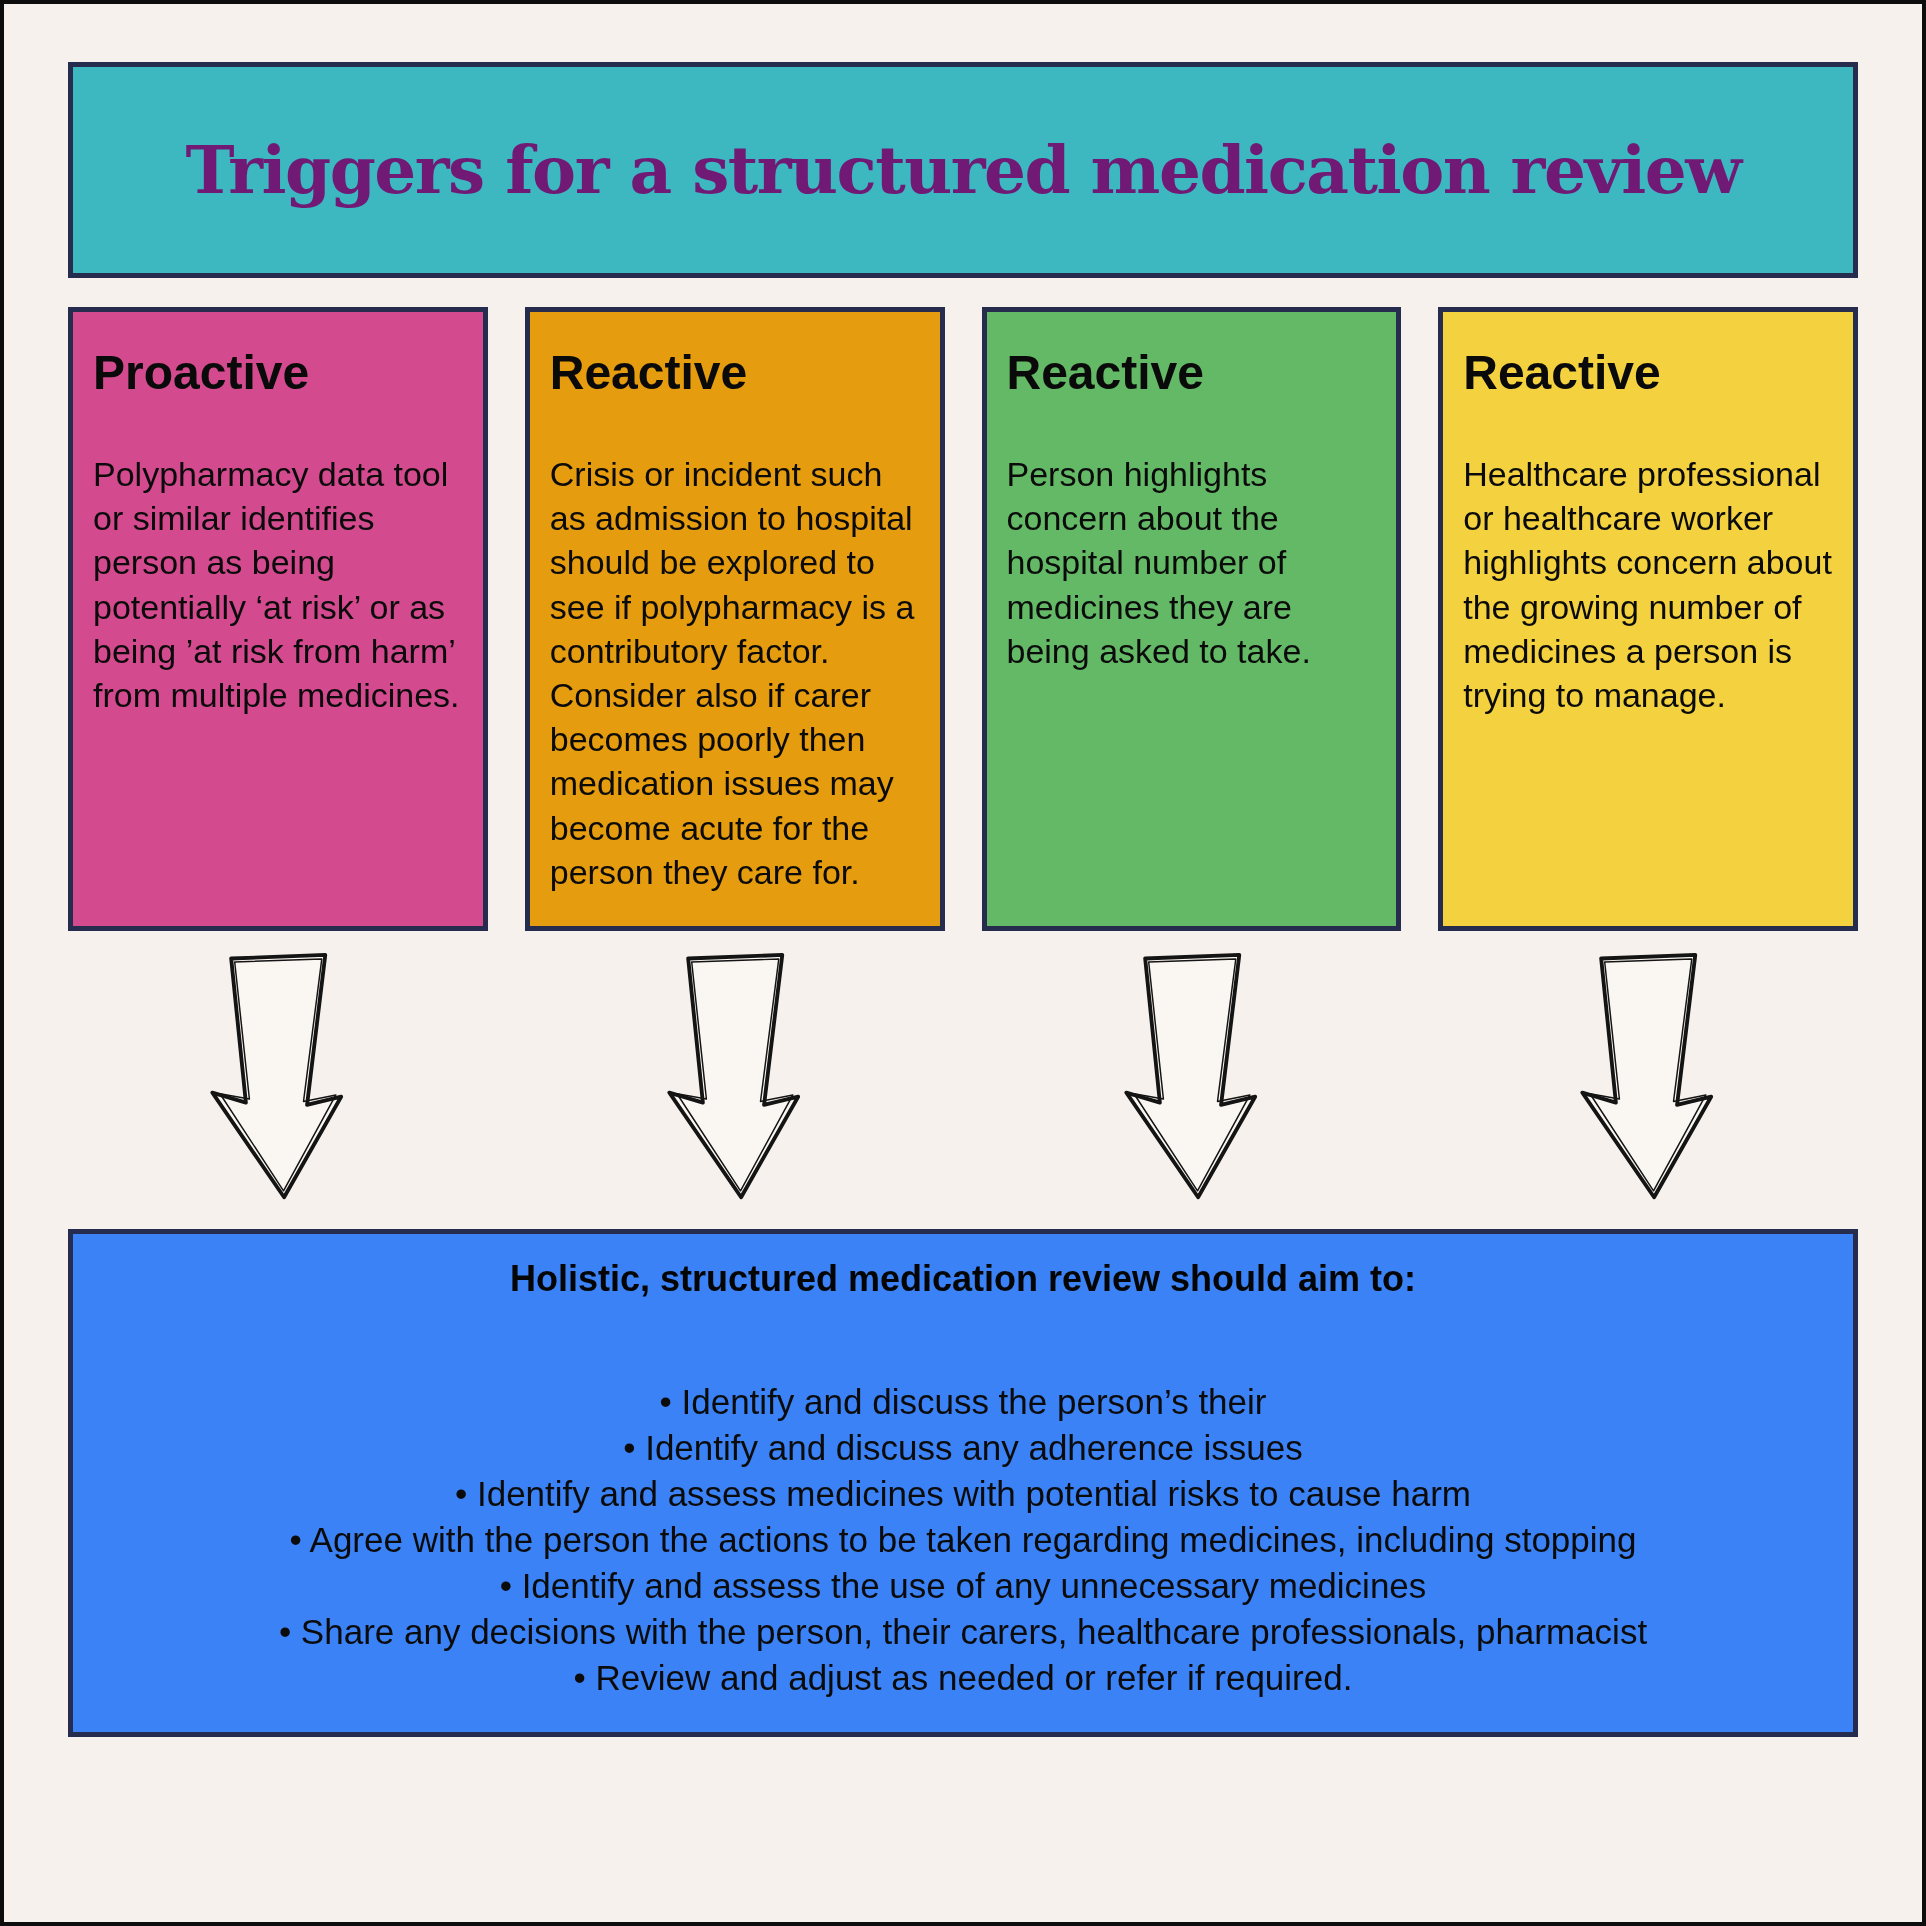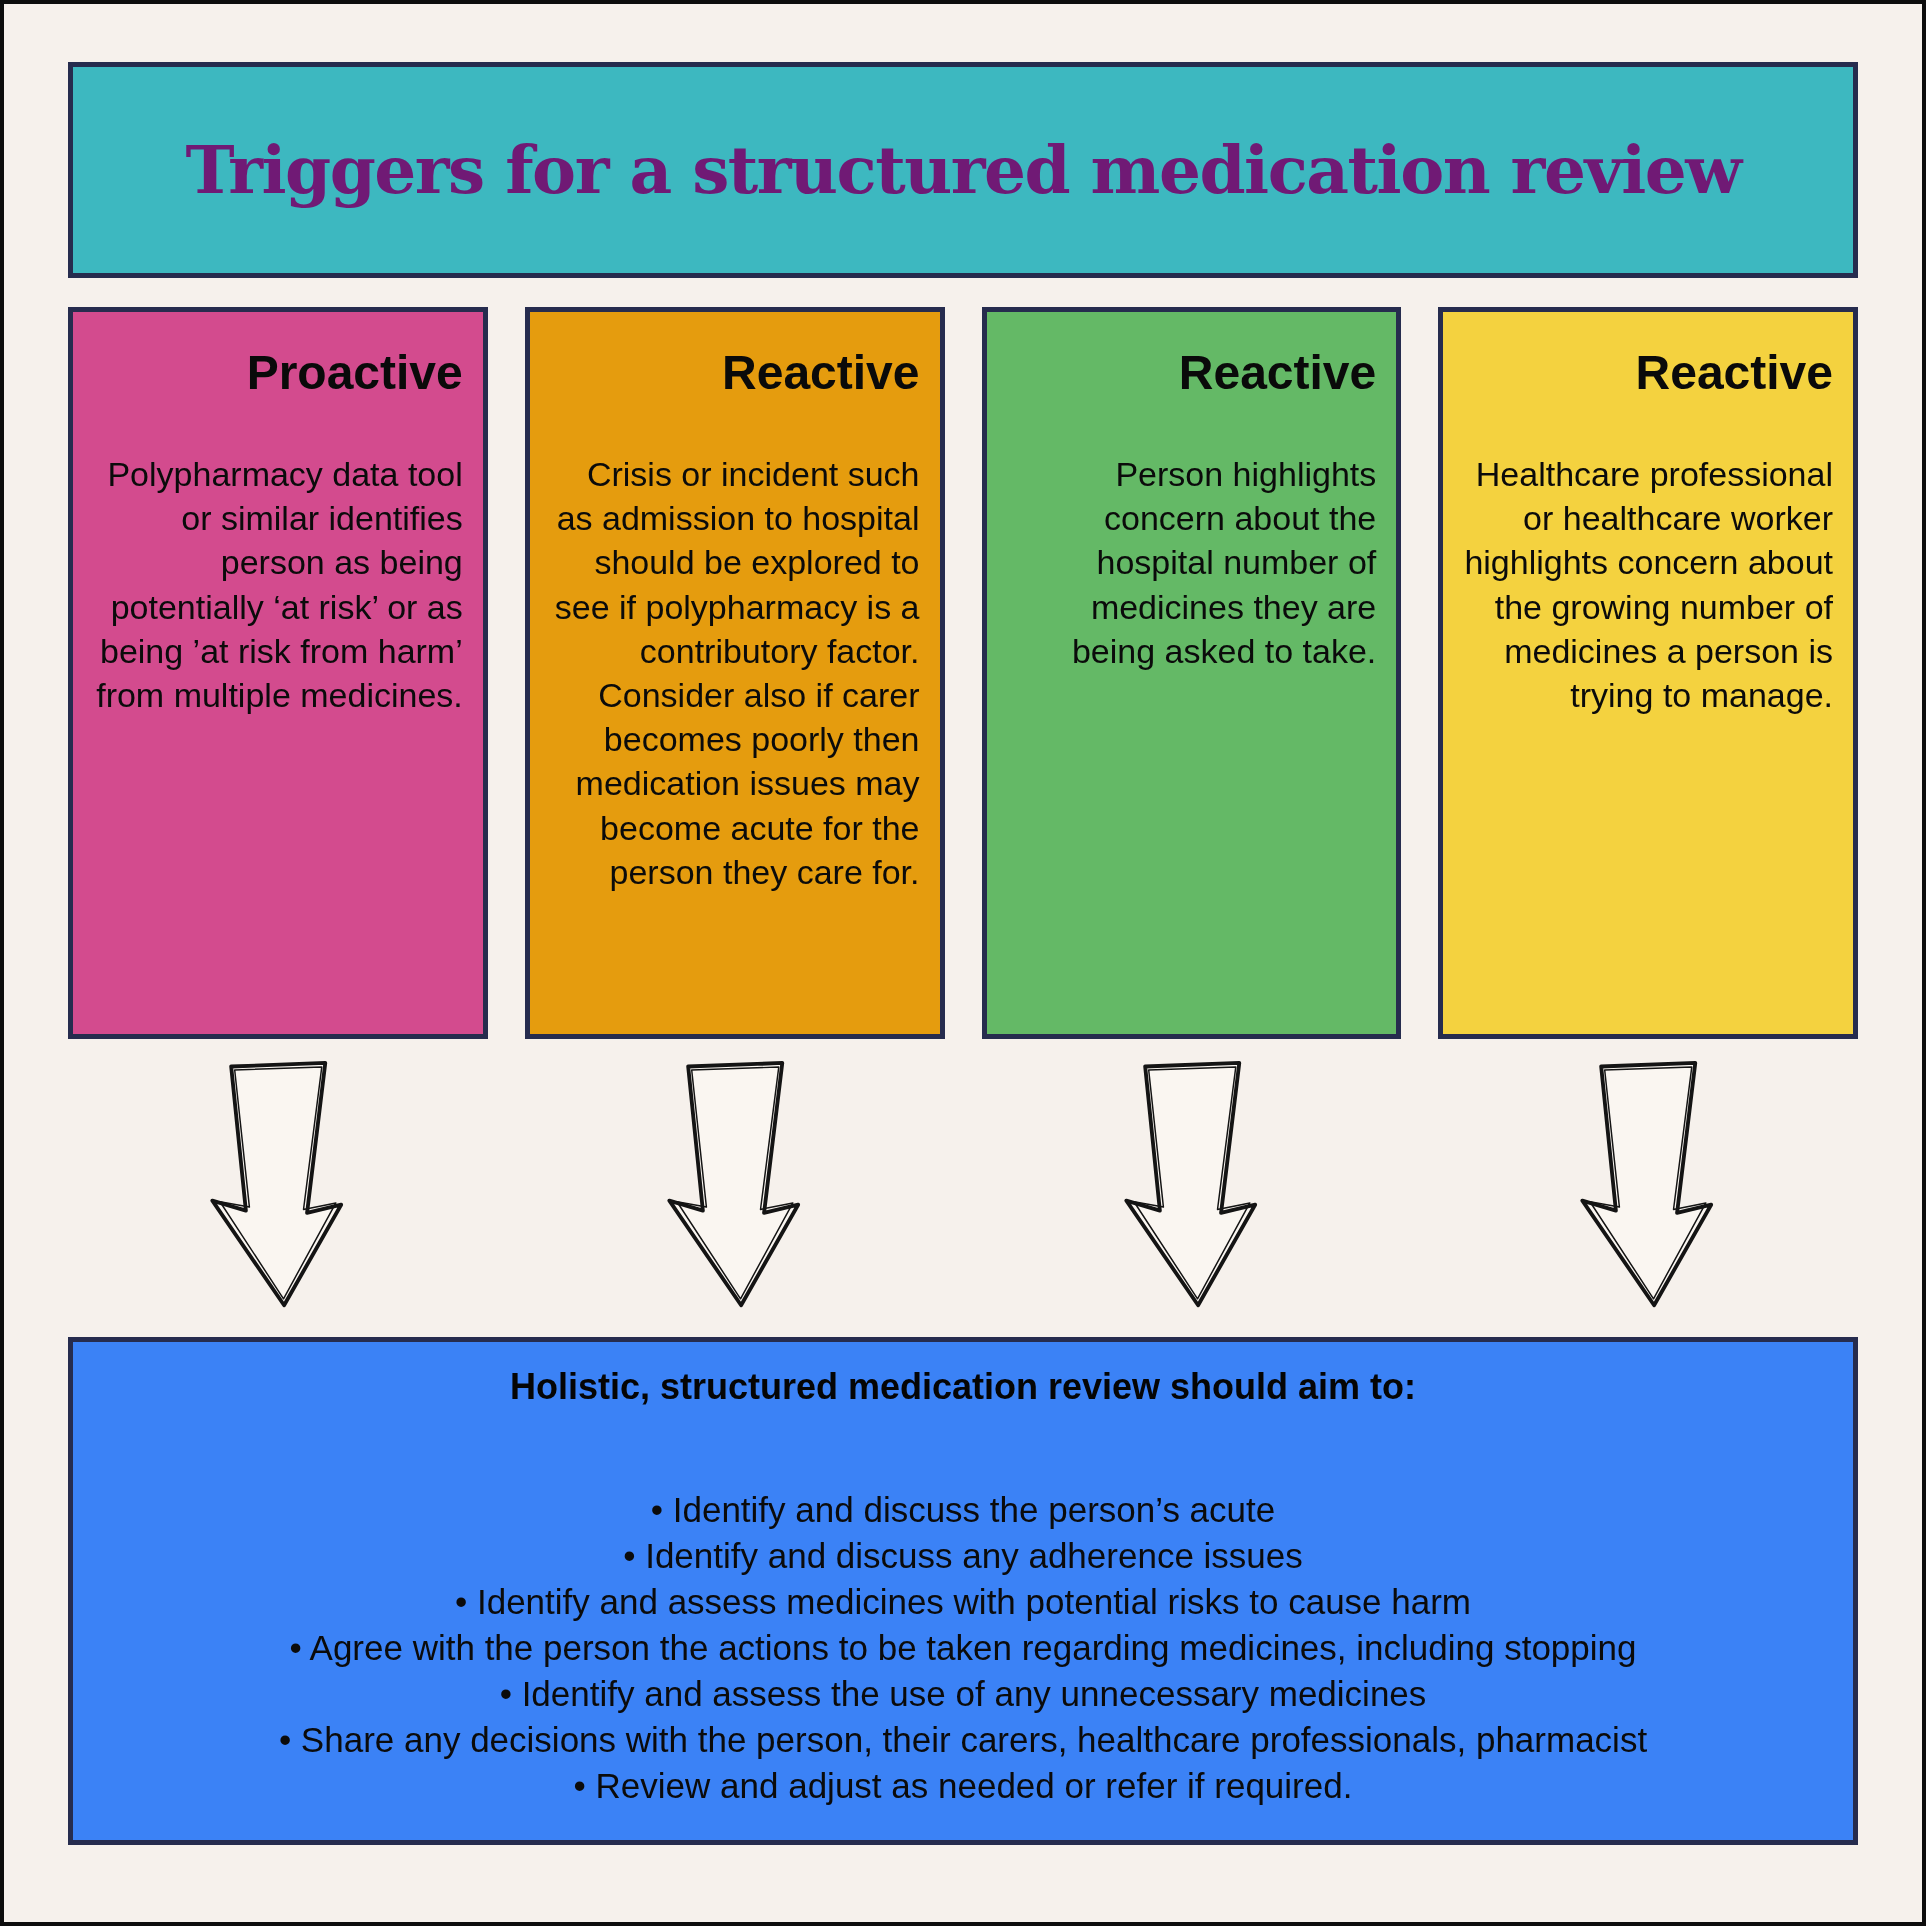--- a/index.html
+++ b/index.html
@@ -34,24 +34,24 @@
   }
 
   
   .cards {
     margin: 29px 64px 0;
     display: grid;
     grid-template-columns: repeat(4, 1fr);
     gap: 37px;
   }
   .card {
-    height: 732px;
+    height: 624px;
     border: 5.4px solid #262c4e;
     padding: 33px 20px 0;
-    text-align: right;
+    text-align: left;
     overflow: hidden;
   }
   .card h2 {
     font-size: 48px;
     font-weight: bold;
     color: #0a0a0a;
     margin-bottom: 52px;
   }
   .card p {
     font-size: 34px;
@@ -163,21 +163,21 @@
       <svg class="arrow" viewBox="0 0 460 850">
         <path d="M72,22 L392,10 L330,520 L446,492 L252,834 L8,478 L122,512 Z" fill="#faf6f1" stroke="#141414" stroke-width="13" stroke-linejoin="round"></path>
         <path d="M84,34 L380,24 L318,508 L428,486 L250,812 L34,482 L134,500 Z" fill="none" stroke="#141414" stroke-width="5" stroke-linejoin="round"></path>
       </svg>
     </div>
   </section>
 
   <section class="review">
     <h3>Holistic, structured medication review should aim to:</h3>
     <ul>
-      <li>• Identify and discuss the person’s acute</li>
+      <li>• Identify and discuss the person’s their</li>
       <li>• Identify and discuss any adherence issues</li>
       <li>• Identify and assess medicines with potential risks to cause harm</li>
       <li>• Agree with the person the actions to be taken regarding medicines, including stopping</li>
       <li>• Identify and assess the use of any unnecessary medicines</li>
       <li>• Share any decisions with the person, their carers, healthcare professionals, pharmacist</li>
       <li>• Review and adjust as needed or refer if required.</li>
     </ul>
   </section>
 
 

